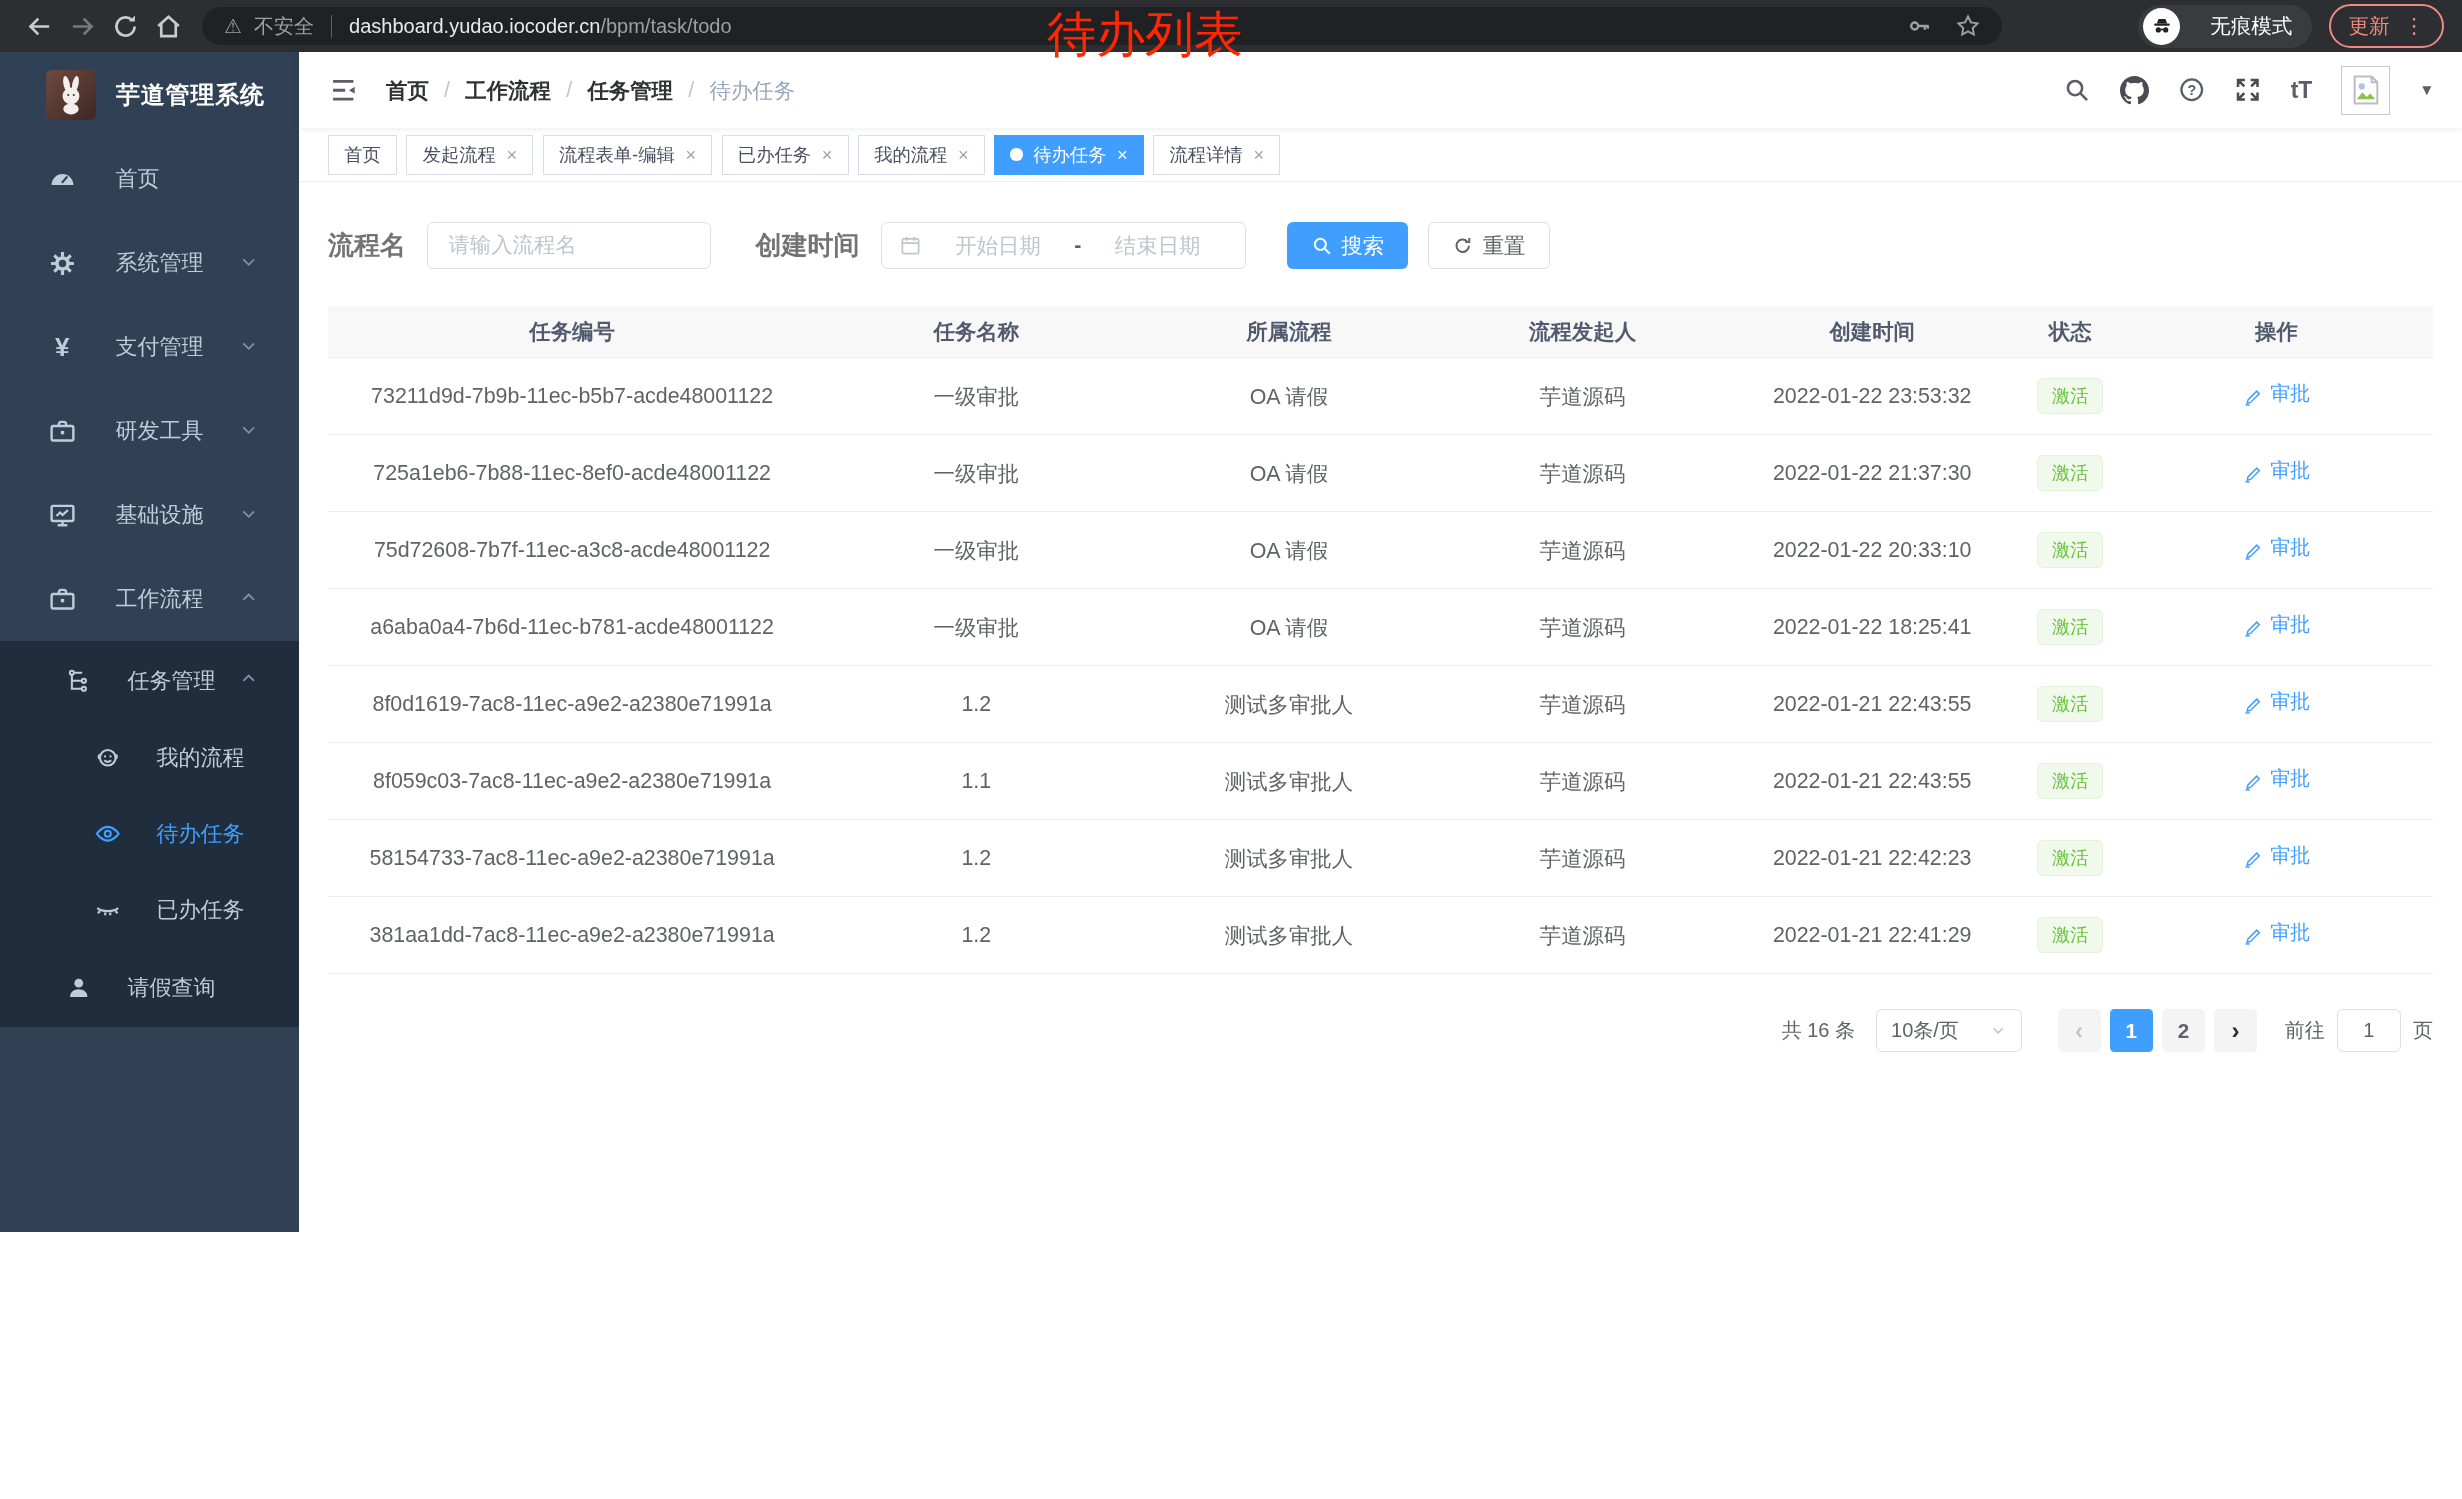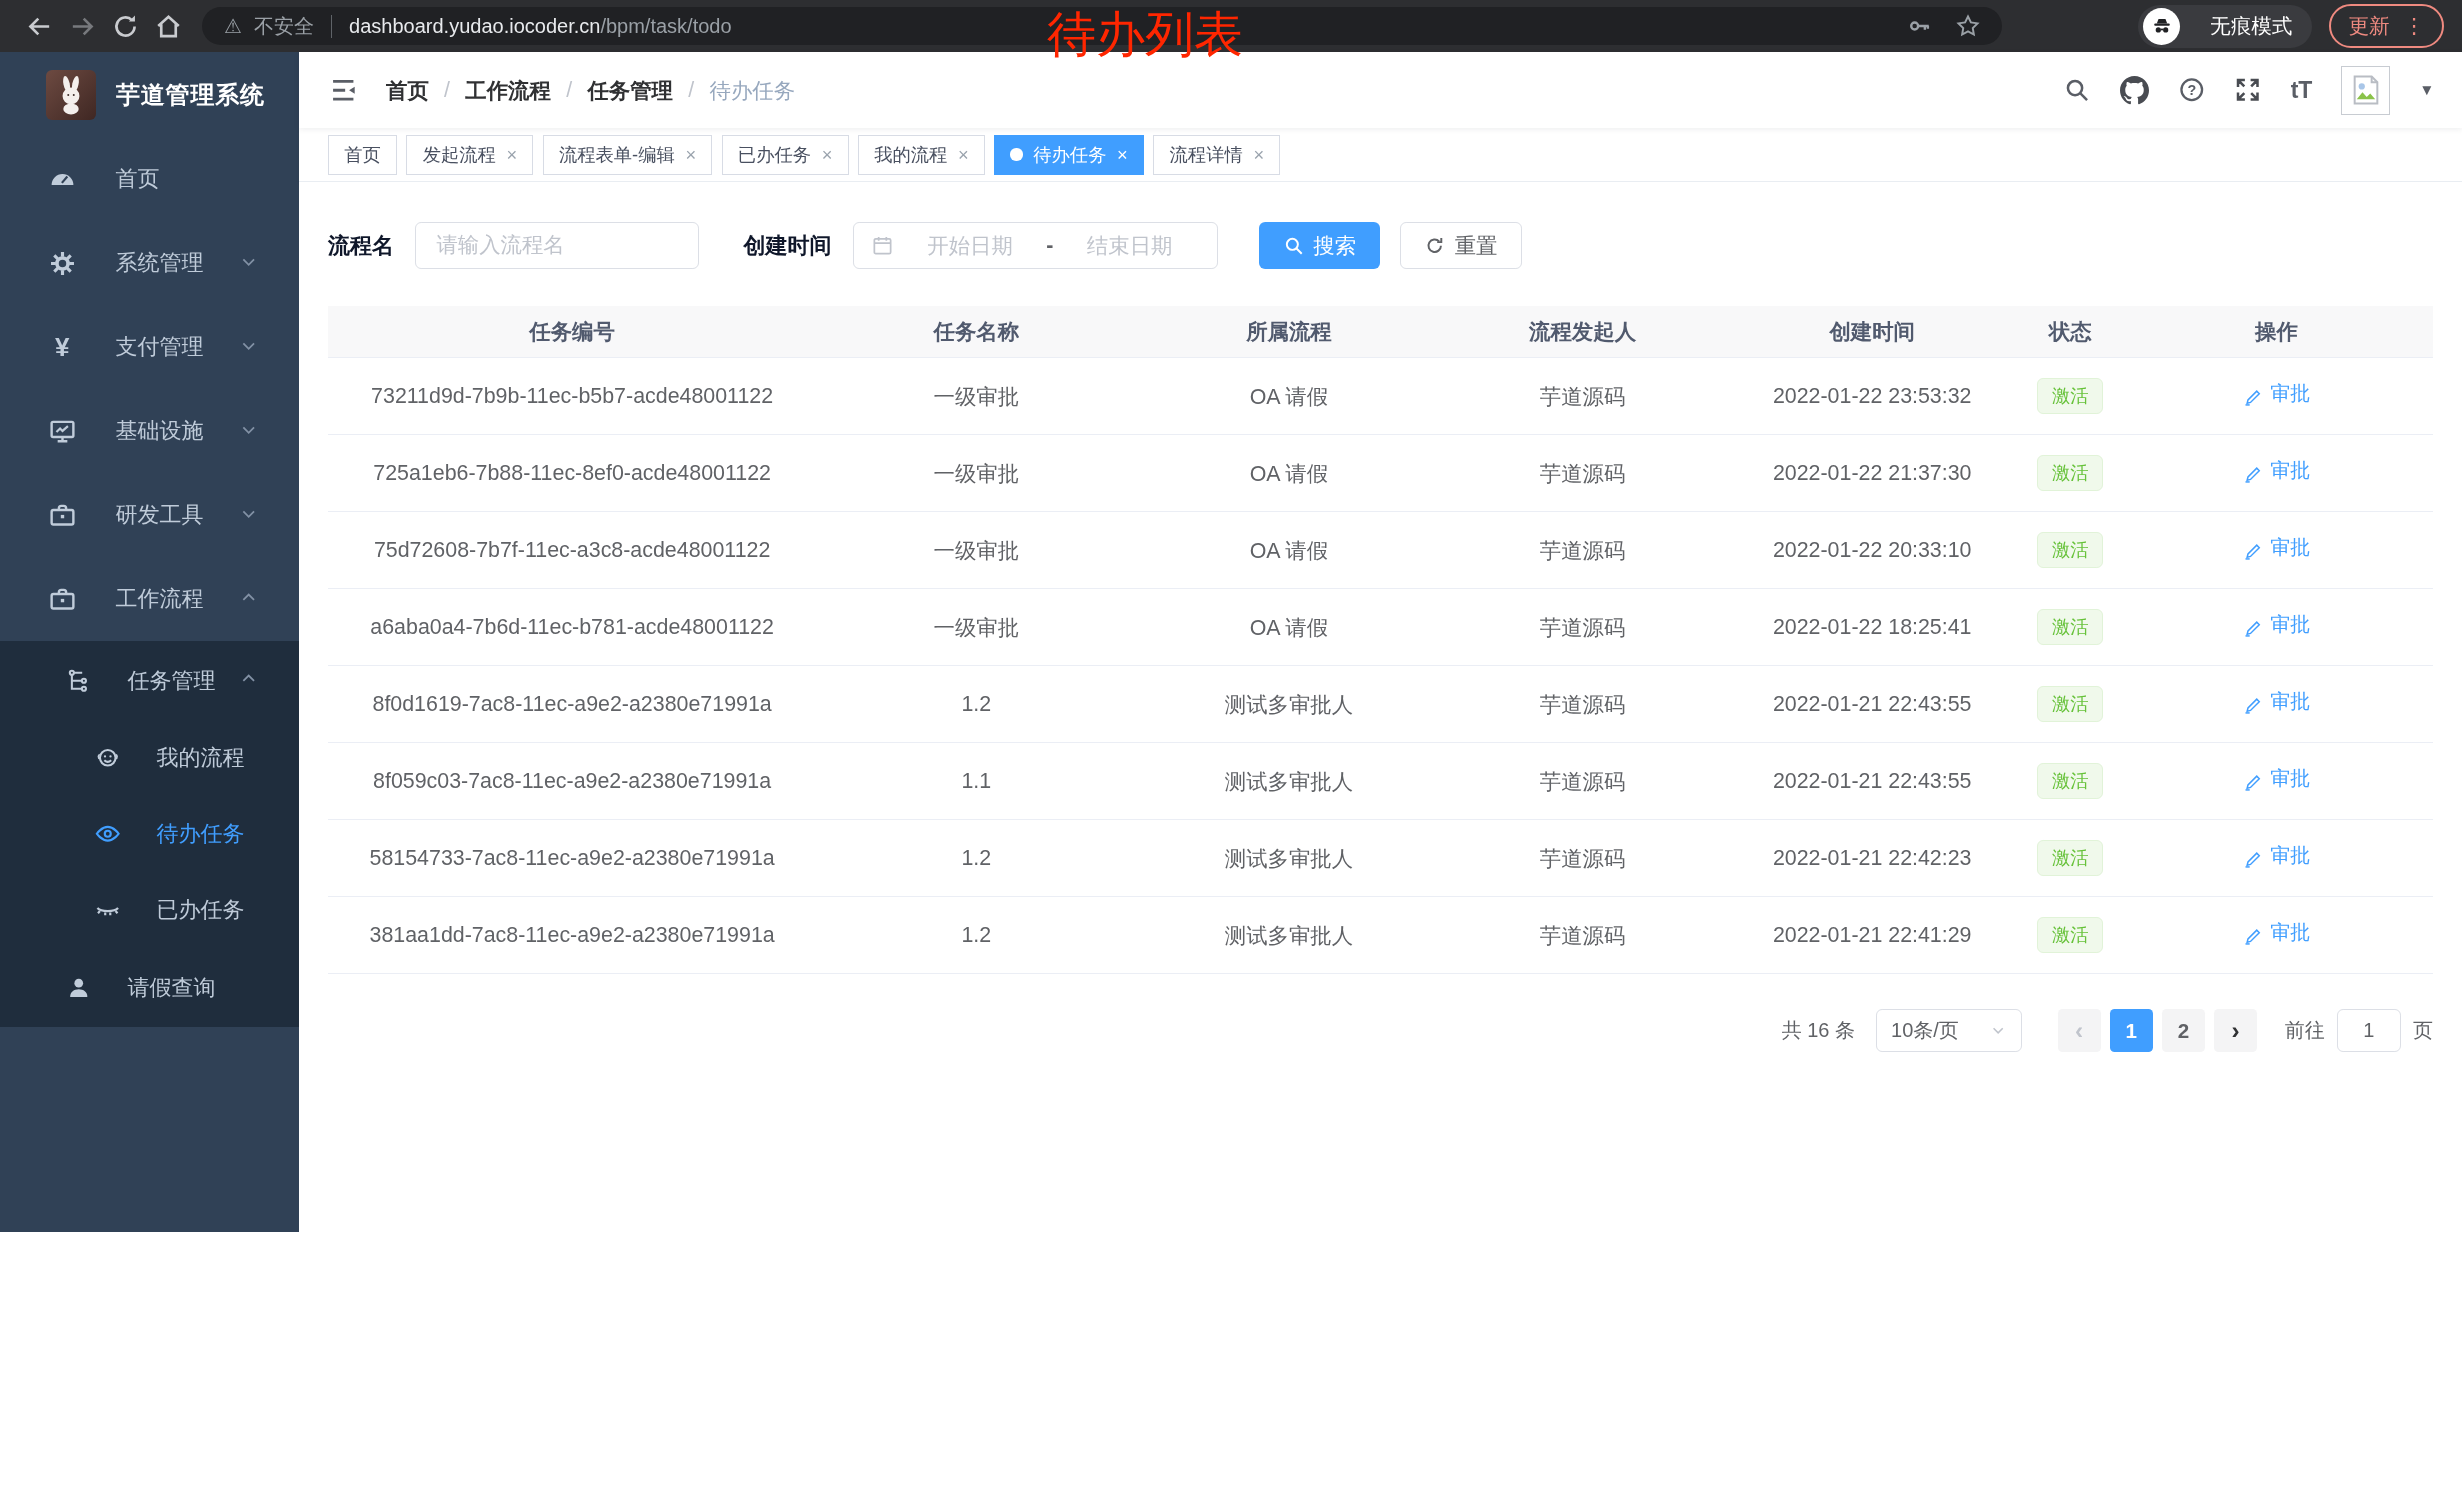--- a/index.html
+++ b/index.html
@@ -64,21 +64,21 @@
   .tab{height:40px;display:inline-flex;align-items:center;padding:0 15.3px;border:1.5px solid #d8dce5;background:#fff;
        color:#495060;font-size:18.3px;box-sizing:border-box;cursor:pointer;}
   .tab .x{margin-left:10.7px;color:#9aa3ad;font-size:18.3px;}
   .tab-active{background:#409eff;border-color:#409eff;color:#fff;}
   .tab-active .dot{width:12.2px;height:12.2px;border-radius:50%;background:#fff;margin-right:10.7px;}
   .tab-active .x{color:#fff;}
 
   
   .content{padding:40px 29px 0 29px;background:#fff;flex:1;}
   .filters{display:flex;align-items:center;margin-bottom:37px;}
-  .f-label{font-size:22px;color:#0f172a;font-weight:600;}
+  .f-label{font-size:26px;color:#737373;font-weight:600;}
   .f-input{width:284px;height:47px;border:1.5px solid #dcdfe6;border-radius:6.1px;margin-left:21.4px;padding:0 20px;
            font-size:21.4px;color:#606266;box-sizing:border-box;outline:none;font-family:inherit;}
   .f-input::placeholder{color:#c0c4cc;}
   .lbl2{margin-left:44px;}
   .daterange{width:365px;height:47px;border:1.5px solid #dcdfe6;border-radius:6.1px;margin-left:21.4px;display:flex;
              align-items:center;padding:0 17px;box-sizing:border-box;gap:6.1px;}
   .dr-ph{flex:1;text-align:center;font-size:21.4px;color:#c0c4cc;}
   .dr-dash{font-size:21.4px;color:#606266;font-weight:700;}
   .btn{height:47px;border-radius:6.1px;display:inline-flex;align-items:center;gap:9.2px;font-size:21.4px;cursor:pointer;
        padding:0 23px;box-sizing:border-box;border:1.5px solid transparent;}
@@ -222,40 +222,40 @@
           </span>
         <span class="mi-label">支付管理</span>
         <span class="chev"><svg width="21.4" height="21.4" viewBox="0 0 24 24">
               <path d="M6 9.5l6 6 6-6" stroke="#8291a5" stroke-width="2" fill="none"></path>
             </svg></span>
       </div>
 
       <div class="menu-item">
         <span class="mi-icon">
           <svg width="29" height="29" viewBox="0 0 24 24">
+              <rect x="3" y="7.5" width="18" height="12" rx="1.5" stroke="#c0ccda" stroke-width="2" fill="none"></rect>
+              <path d="M9 7.5V6a2 2 0 0 1 2-2h2a2 2 0 0 1 2 2v1.5" stroke="#c0ccda" stroke-width="2" fill="none"></path>
+              <rect x="10.6" y="11.5" width="2.8" height="2.8" fill="#c0ccda"></rect>
+            </svg>
+        </span>
+        <span class="mi-label">研发工具</span>
+        <span class="chev"><svg width="21.4" height="21.4" viewBox="0 0 24 24">
+              <path d="M6 9.5l6 6 6-6" stroke="#8291a5" stroke-width="2" fill="none"></path>
+            </svg></span>
+      </div>
+
+      <div class="menu-item">
+        <span class="mi-icon">
+          <svg width="29" height="29" viewBox="0 0 24 24">
               <rect x="3" y="4" width="18" height="12.5" rx="1.2" stroke="#c0ccda" stroke-width="2" fill="none"></rect>
               <path d="M7 12.5l3-3 2 2 4.5-4" stroke="#c0ccda" stroke-width="1.8" fill="none"></path>
               <path d="M12 16.5v3.5M8 20h8" stroke="#c0ccda" stroke-width="2"></path>
             </svg>
         </span>
         <span class="mi-label">基础设施</span>
-        <span class="chev"><svg width="21.4" height="21.4" viewBox="0 0 24 24">
-              <path d="M6 9.5l6 6 6-6" stroke="#8291a5" stroke-width="2" fill="none"></path>
-            </svg></span>
-      </div>
-
-      <div class="menu-item">
-        <span class="mi-icon">
-          <svg width="29" height="29" viewBox="0 0 24 24">
-              <rect x="3" y="7.5" width="18" height="12" rx="1.5" stroke="#c0ccda" stroke-width="2" fill="none"></rect>
-              <path d="M9 7.5V6a2 2 0 0 1 2-2h2a2 2 0 0 1 2 2v1.5" stroke="#c0ccda" stroke-width="2" fill="none"></path>
-              <rect x="10.6" y="11.5" width="2.8" height="2.8" fill="#c0ccda"></rect>
-            </svg>
-        </span>
-        <span class="mi-label">研发工具</span>
         <span class="chev"><svg width="21.4" height="21.4" viewBox="0 0 24 24">
               <path d="M6 9.5l6 6 6-6" stroke="#8291a5" stroke-width="2" fill="none"></path>
             </svg></span>
       </div>
 
       <div class="menu-item">
         <span class="mi-icon">
           <svg width="29" height="29" viewBox="0 0 24 24">
               <rect x="3" y="7.5" width="18" height="12" rx="1.5" stroke="#c0ccda" stroke-width="2" fill="none"></rect>
               <path d="M9 7.5V6a2 2 0 0 1 2-2h2a2 2 0 0 1 2 2v1.5" stroke="#c0ccda" stroke-width="2" fill="none"></path>

